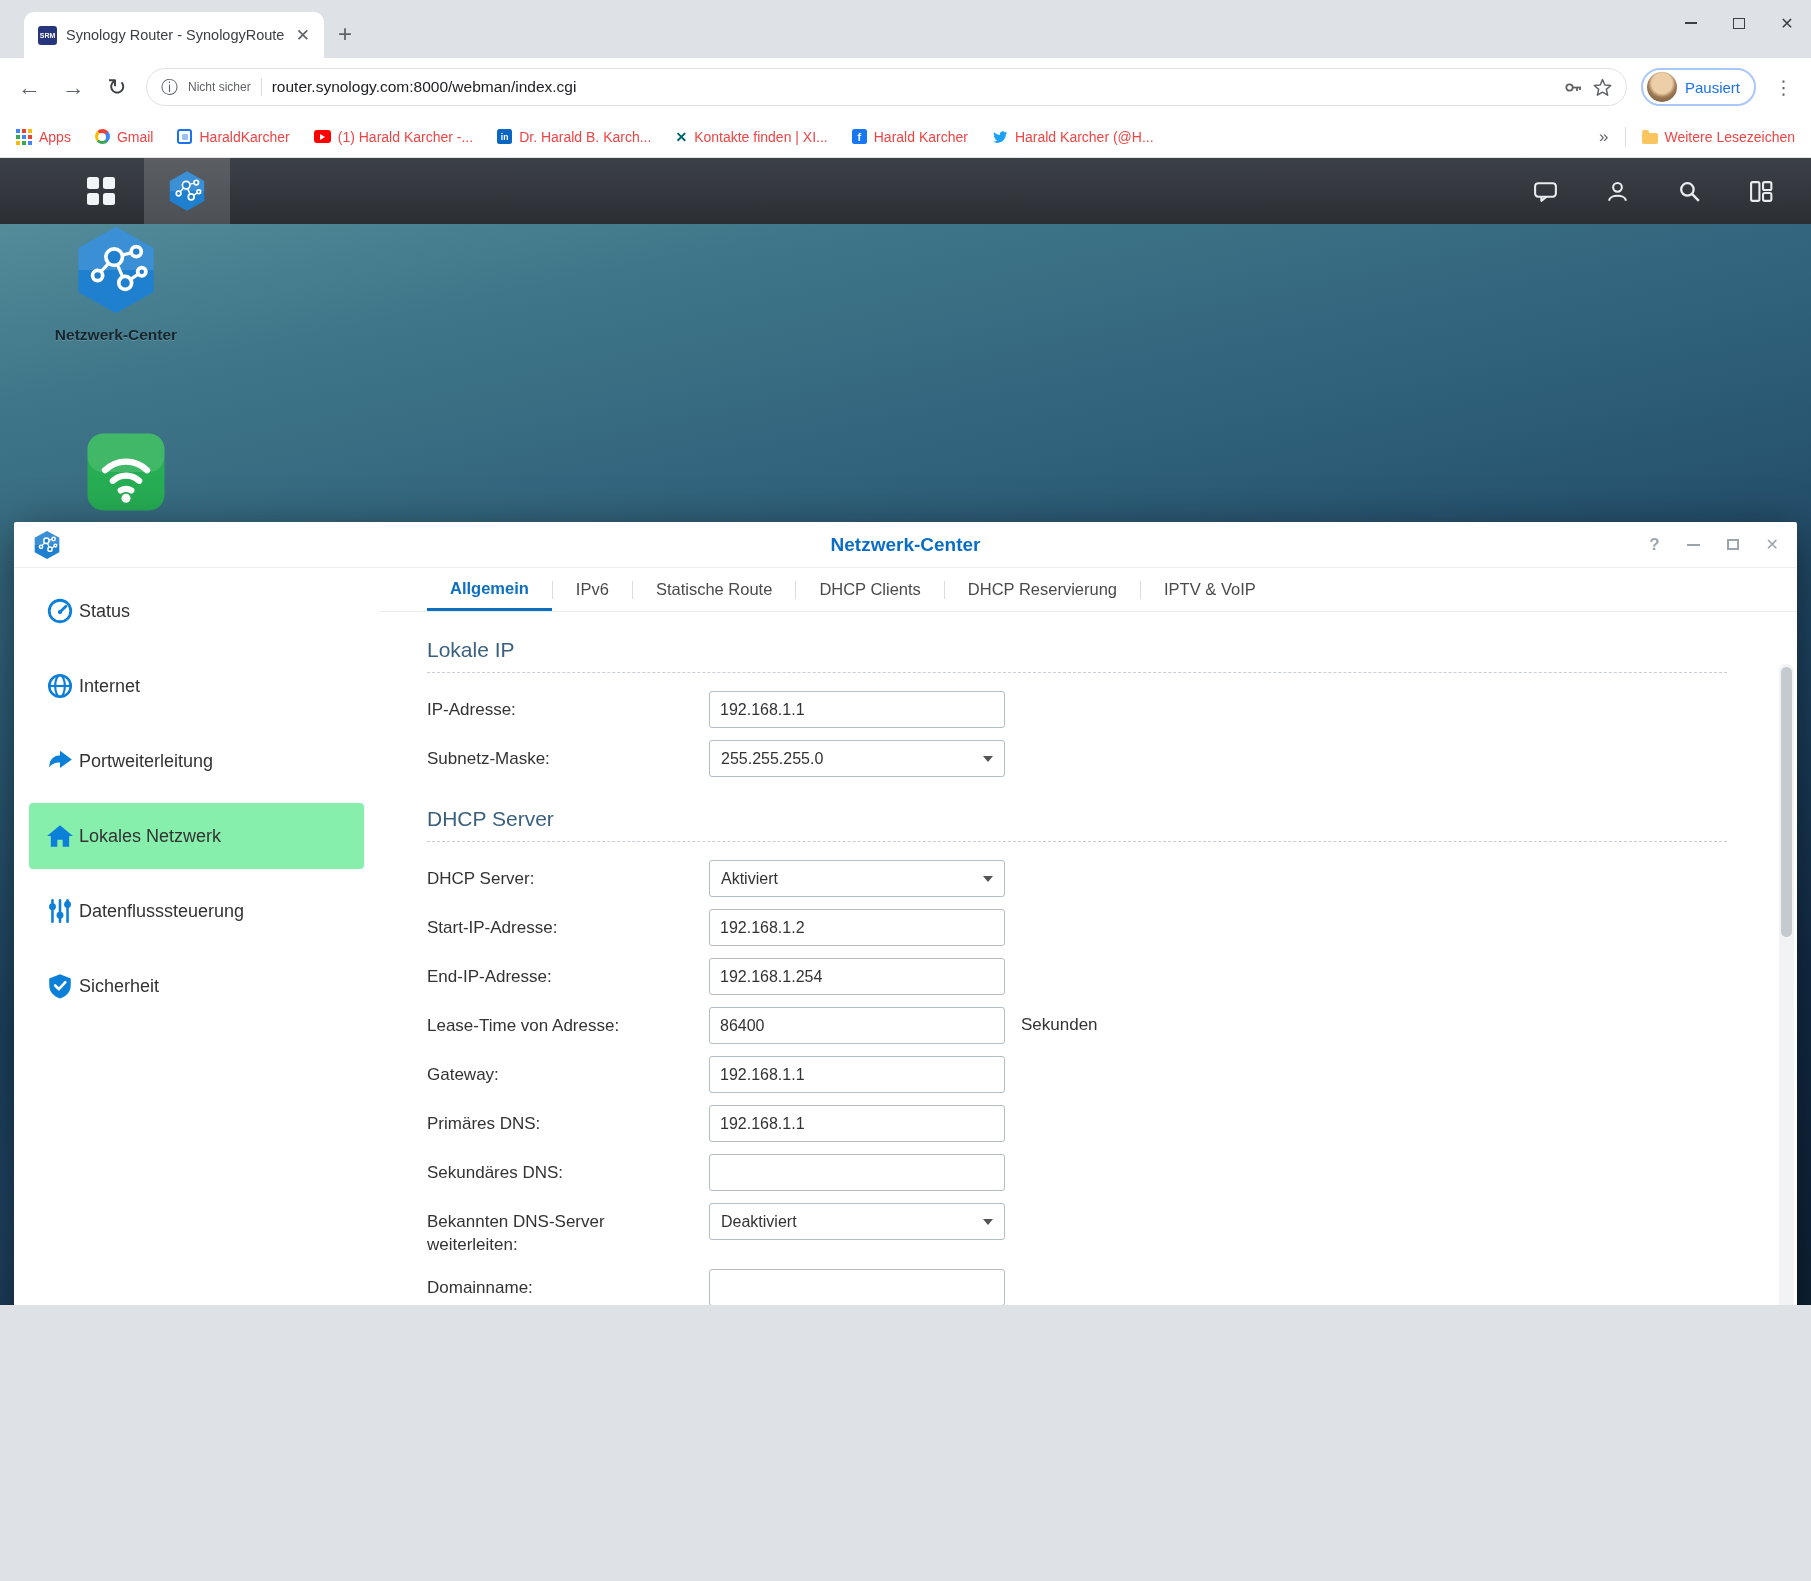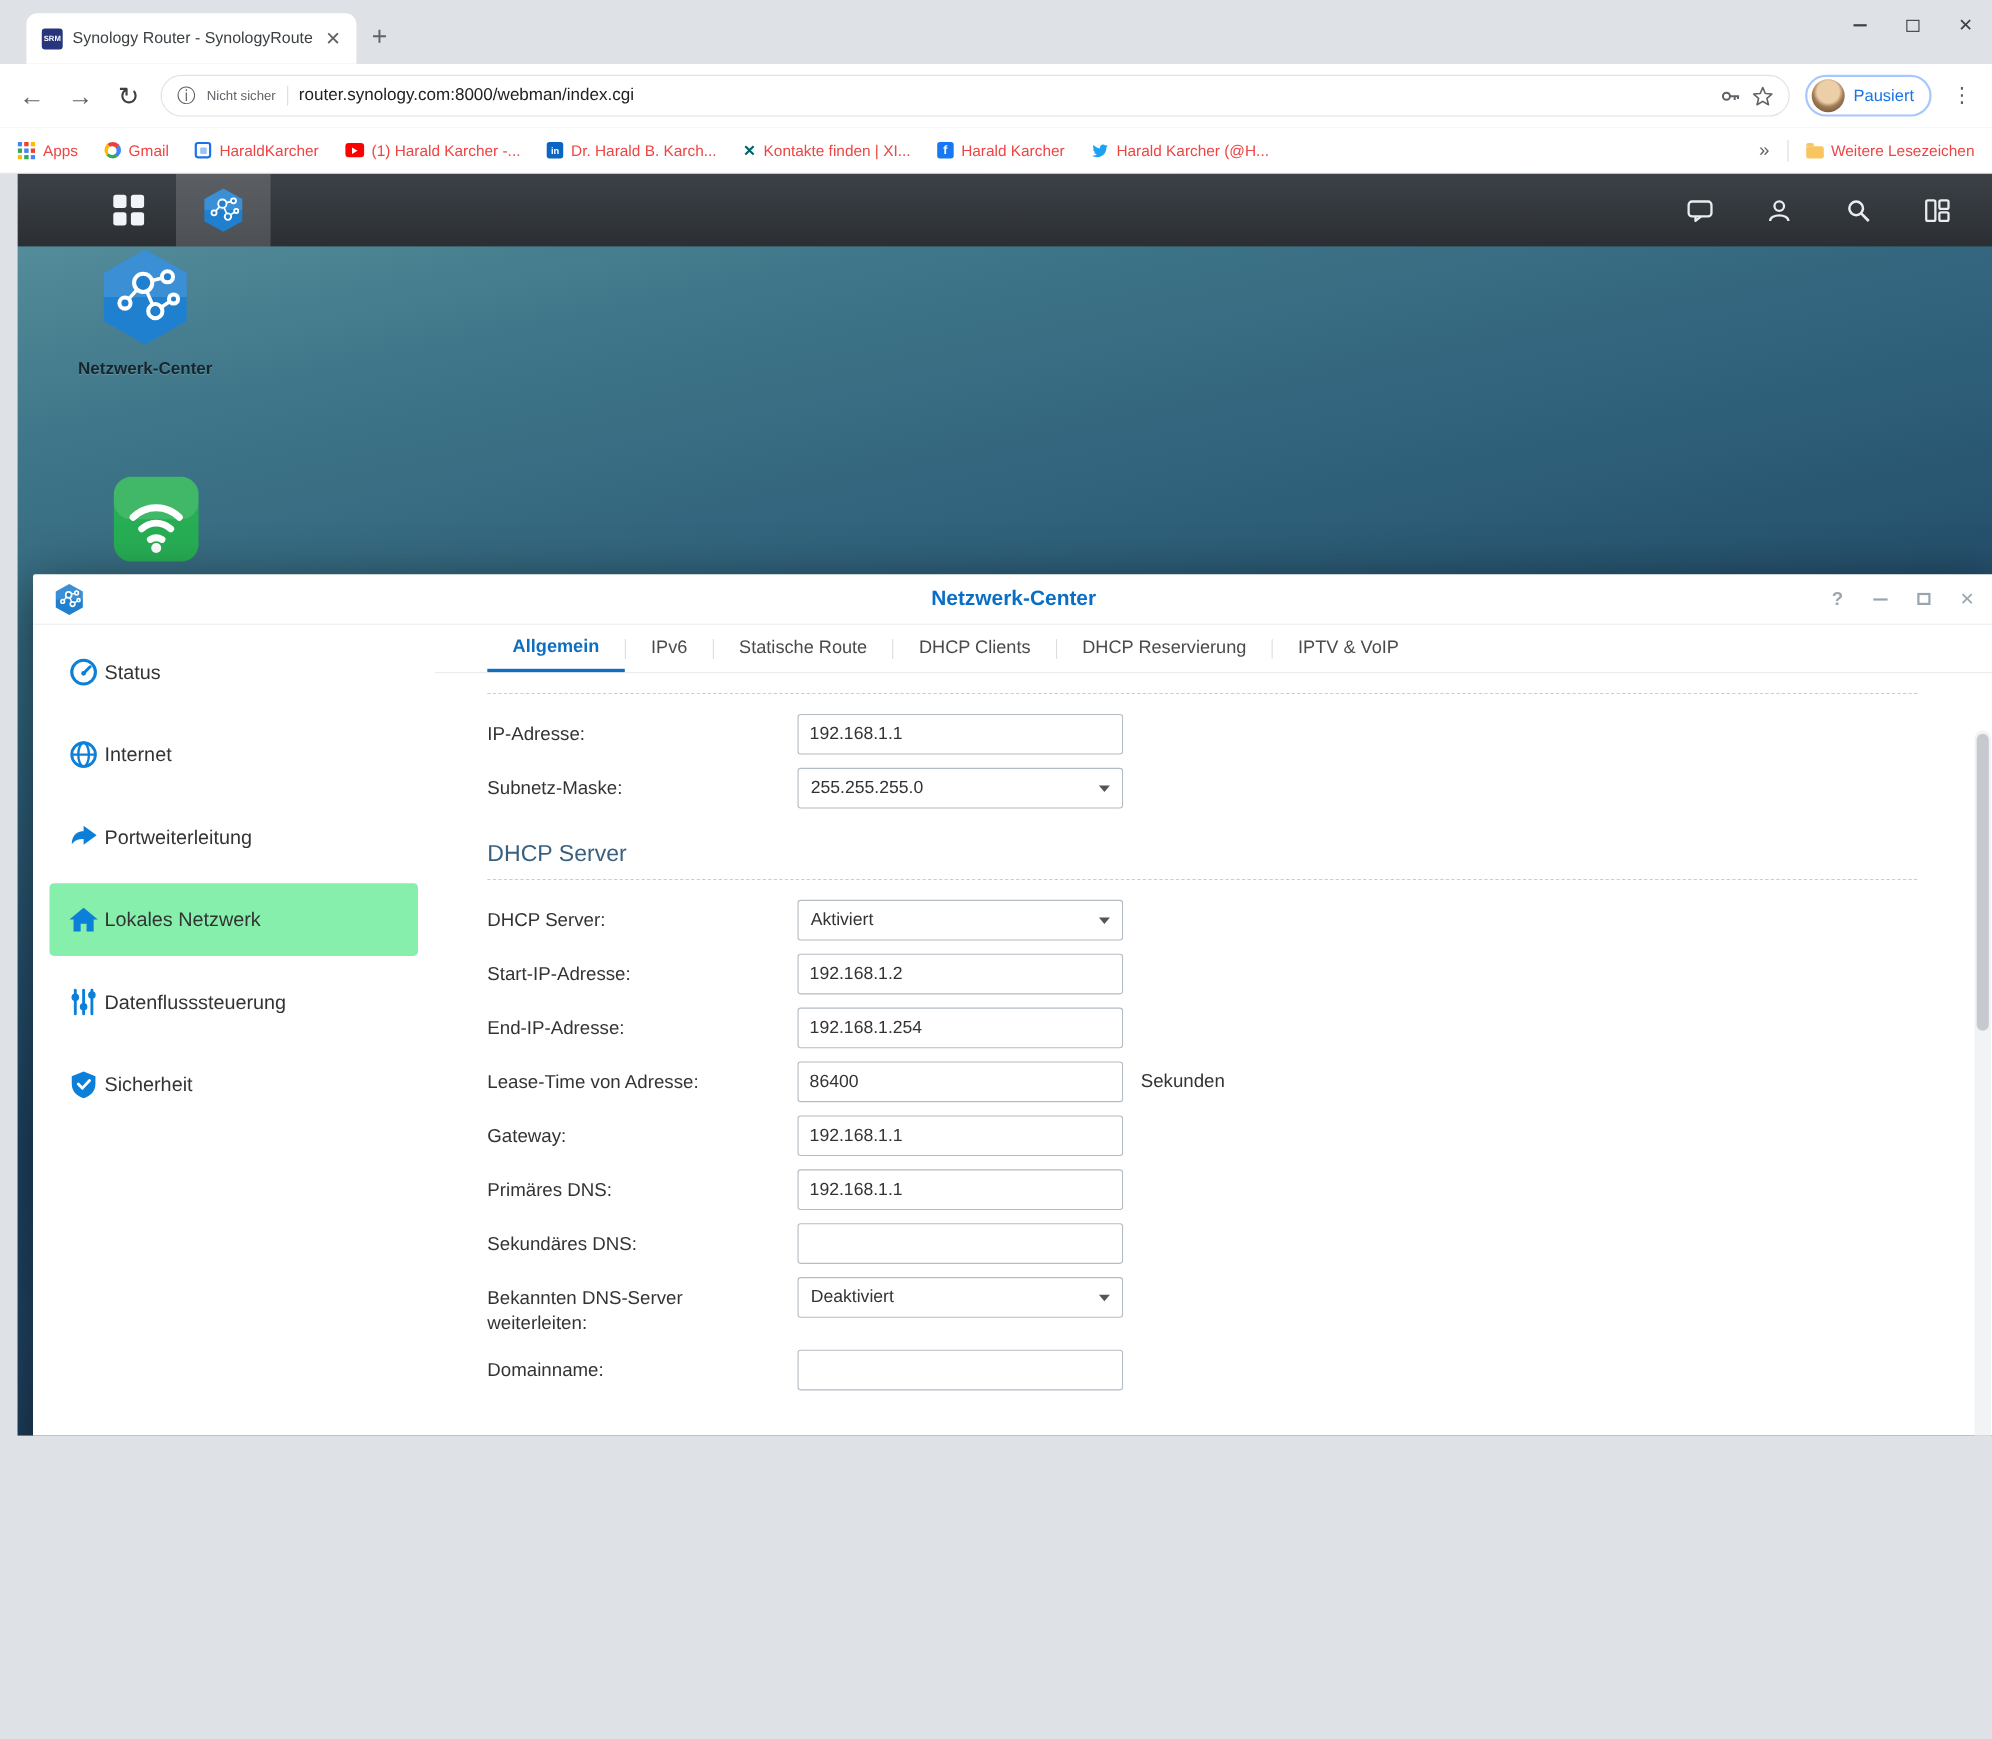--- a/index.html
+++ b/index.html
@@ -59,21 +59,21 @@
            background:conic-gradient(from -40deg,#ea4335 0 25%,#4285f4 25% 50%,#34a853 50% 75%,#fbbc05 75% 100%); }
   .gicon::after { content:""; position:absolute; inset:3.5px; background:#fff; border-radius:50%; }
   .site-fav { width:15px; height:15px; border:2px solid #1a73e8; background:#fff; border-radius:3px; position:relative; }
   .site-fav::after { content:""; position:absolute; inset:2.5px; background:#9cc3f0; border-radius:1px; }
   .folder { width:16px; height:11px; background:#f9c55e; border-radius:1.5px 2px 2px 2px; position:relative; margin-top:3px; }
   .folder::before { content:""; position:absolute; left:0; top:-3px; width:7px; height:3px; background:#f9c55e;
                     border-radius:2px 2px 0 0; }
 
   
   .srm { position:relative; height:1147px; overflow:hidden;
-         background:linear-gradient(168deg,#5b94a0 0%,#3f7689 16%,#2e5f79 36%,#1d4260 58%,#132c47 78%,#0e2236 100%);margin-left:16px; }
+         background:linear-gradient(168deg,#5b94a0 0%,#3f7689 16%,#2e5f79 36%,#1d4260 58%,#132c47 78%,#0e2236 100%); }
   .srm::after { content:""; position:absolute; inset:0;
                 background:radial-gradient(ellipse 60% 30% at 18% 96%, rgba(70,125,170,.35), transparent 70%); pointer-events:none; }
   .srm-taskbar { position:relative; z-index:3; height:66px;
                  background:linear-gradient(#3c4147,#2b2f34); display:flex; align-items:stretch; padding-left:58px; }
   .tb-btn { width:86px; display:flex; align-items:center; justify-content:center; }
   .tb-btn.active { background:rgba(255,255,255,.16); }
   .grid4 { display:grid; grid-template-columns:12px 12px; grid-template-rows:12px 12px; gap:4px; }
   .grid4 i { background:#f2f5f7; border-radius:2.5px; }
   .tb-right { margin-left:auto; display:flex; align-items:center; gap:24px; padding-right:26px; }
   .tb-ic { width:48px; display:flex; align-items:center; justify-content:center; }
@@ -437,20 +437,21 @@
             <div class="tabi">Statische Route</div>
             <span class="tabsep"></span>
             <div class="tabi">DHCP Clients</div>
             <span class="tabsep"></span>
             <div class="tabi">DHCP Reservierung</div>
             <span class="tabsep"></span>
             <div class="tabi">IPTV &amp; VoIP</div>
           </div>
 
           <div class="scrollarea">
+            <div class="sect-title">Lokale IP</div>
             <hr class="dash">
 
             <div class="frow">
               <div class="flabel">IP-Adresse:</div>
               <input class="txt" value="192.168.1.1" style="">
             </div>
             <div class="frow">
               <div class="flabel">Subnetz-Maske:</div>
               <div class="sel">
                 <span>255.255.255.0</span>

